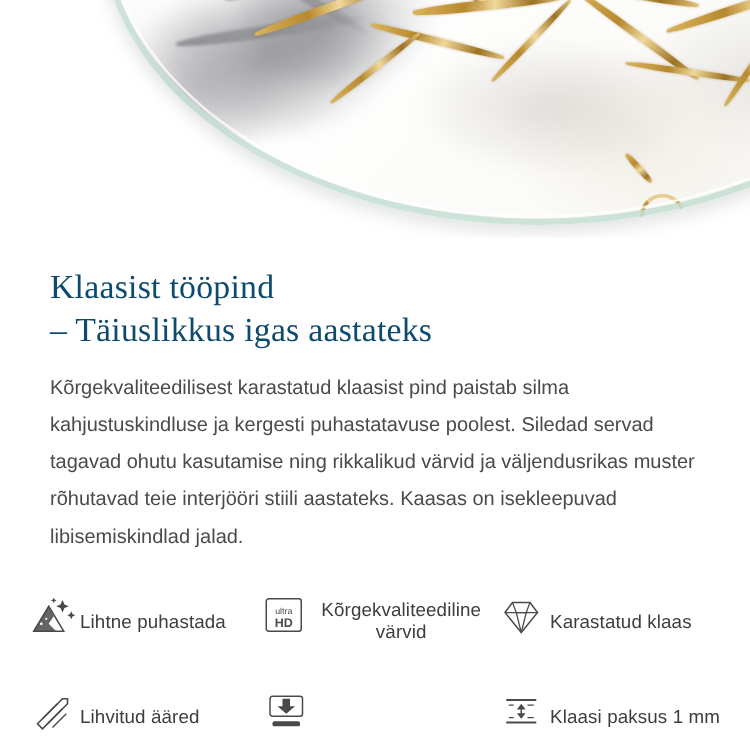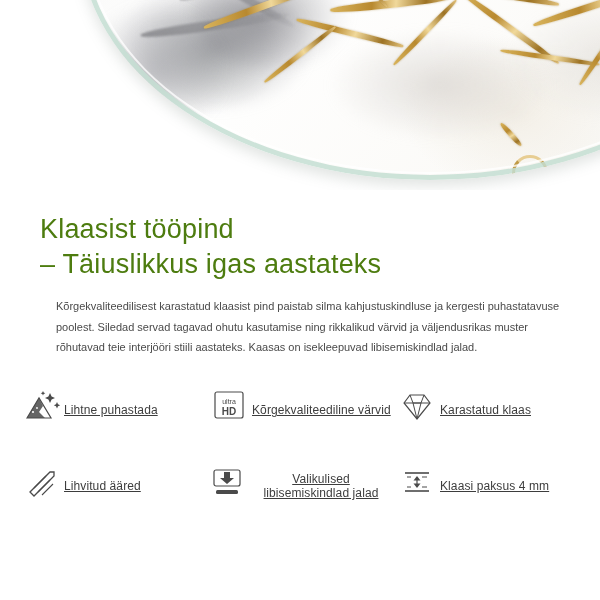--- a/index.html
+++ b/index.html
@@ -87,32 +87,32 @@
     border-radius: 50%;
     border: 3px solid;
     border-color: #e7cd92 #c09a45 #e7cd92 #c09a45;
   }
 
   
   .content {
     padding: 22px 40px 0 40px;
   }
   .headline {
-    font-family: Liberation Sans, sans-serif;
+    font-family: Liberation Serif, serif;
     font-size: 27px;
     line-height: 1.30;
-    color: #4d7c0f;
+    color: #0c4a6e;
     font-weight: normal;
     margin: 0;
     letter-spacing: 0.2px;
   }
   .headline .l2 { display: block; }
   .body-copy {
-    margin: 14px 0 0 16px;
-    font-size: 11px;
+    margin: 14px 0 0 0;
+    font-size: 16px;
     line-height: 1.85;
     color: #4a4a4a;
     max-width: 530px;
   }
 
   
   .features {
     margin-top: 26px;
     padding: 0 18px;
     display: grid;
@@ -126,24 +126,23 @@
   }
   .feature-icon {
     width: 46px;
     height: 46px;
     display: flex;
     align-items: center;
     justify-content: center;
     margin-bottom: 8px;
   }
   .feature-label {
-    font-size: 12px;
+    font-size: 15px;
     color: #3d3d3d;
     letter-spacing: 0.1px;
-    text-decoration: underline;
   }
   svg { display: block; }
 </style>
 </head>
 <body>
 
 <div class="page">
 
   <div class="hero">
     <div class="hero-plate">
@@ -240,32 +239,31 @@
     </div>
 
     <div class="feature">
       <div class="feature-icon">
         <svg width="42" height="40" viewBox="0 0 42 40">
           <rect x="8" y="8" width="26" height="16" rx="2" fill="none" stroke="#4a4a4a" stroke-width="1.2"></rect>
           <path d="M18 10 L18 16 L14 16 L21 22 L28 16 L24 16 L24 10 Z" fill="#4a4a4a"></path>
           <rect x="10" y="28" width="22" height="4" rx="1.5" fill="#4a4a4a"></rect>
         </svg>
       </div>
-      <div class="feature-label">Valikulised libisemiskindlad jalad</div>
     </div>
 
     <div class="feature">
       <div class="feature-icon">
         <svg width="42" height="40" viewBox="0 0 42 40">
           <path d="M9 11 L33 11" stroke="#4a4a4a" stroke-width="1.6"></path>
           <path d="M9 29 L33 29" stroke="#4a4a4a" stroke-width="1.6"></path>
           <path d="M21 15 L21 25" stroke="#4a4a4a" stroke-width="1.2"></path>
           <path d="M21 14 L17.5 18.5 L24.5 18.5 Z" fill="#4a4a4a"></path>
           <path d="M21 26 L17.5 21.5 L24.5 21.5 Z" fill="#4a4a4a"></path>
           <path d="M11 15 L15 15 M26 15 L31 15" stroke="#4a4a4a" stroke-width="1"></path>
           <path d="M11 25 L15 25 M26 25 L31 25" stroke="#4a4a4a" stroke-width="1"></path>
         </svg>
       </div>
-      <div class="feature-label">Klaasi paksus 4 mm</div>
+      <div class="feature-label">Klaasi paksus 1 mm</div>
     </div>
 
   </div>
 </div>
 
 </body></html>

